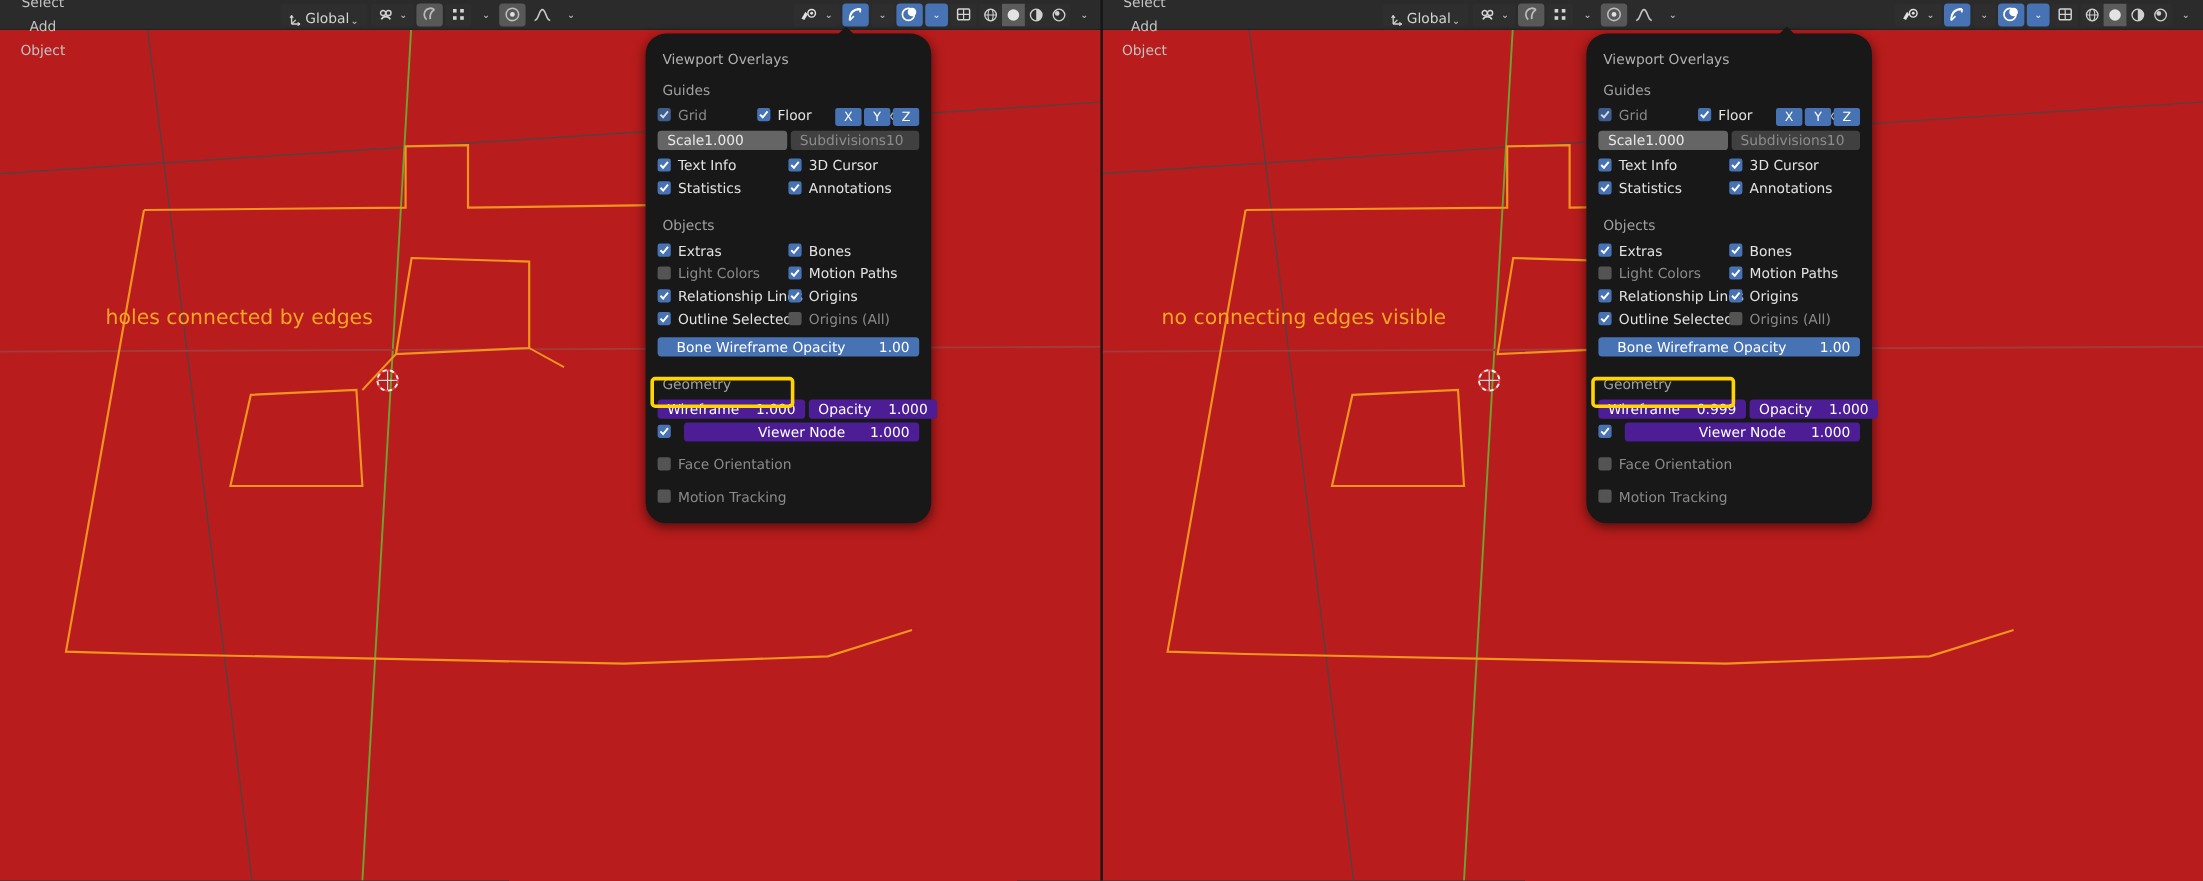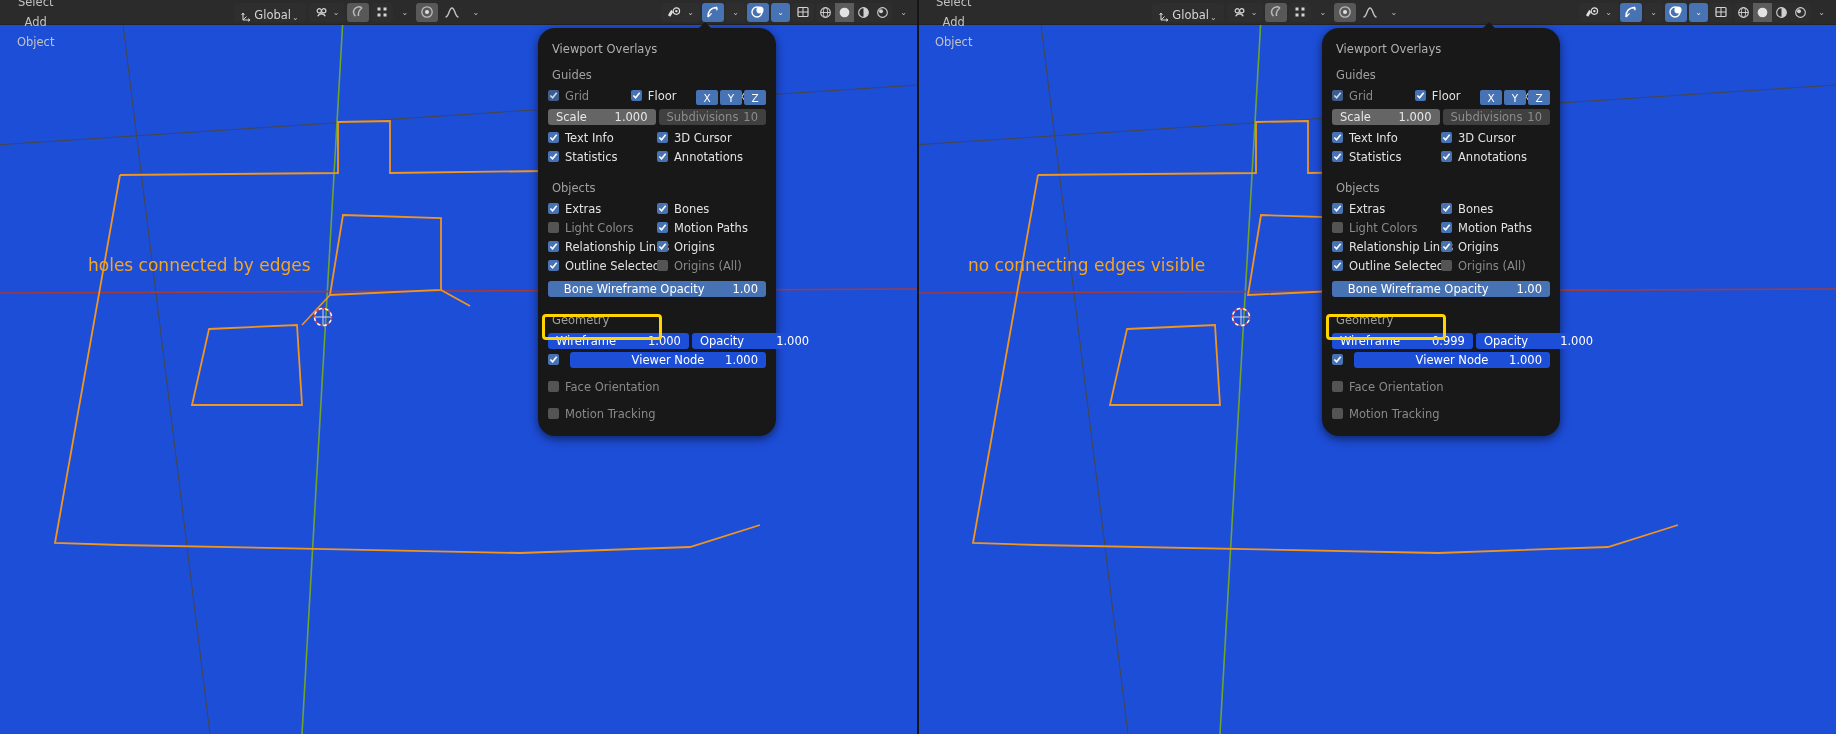--- a/index.html
+++ b/index.html
@@ -47,21 +47,21 @@
     width: 19px; height: 19px; display: flex; align-items: center; justify-content: center;
     color: #cfcfcf; font-size: 10px;
   }
   .seg > div.sel { background: #5c5c5c; }
   .transform-sel {
     display: flex; align-items: flex-end; gap: 1px; height: 19px; background: #2e2e2e;
     border-radius: 3px; padding: 0 7px; margin-right: 3px; color: #d4d4d4; font-size: 11.5px;
   }
 
   
-  .viewport { position: absolute; top: 25px; left: 0; width: 991px; height: 709px; background: #1d4ed8; }
+  .viewport { position: absolute; top: 25px; left: 0; width: 991px; height: 709px; background: #b91c1c; }
   .vp-svg { position: absolute; top: 0; left: 0; }
 
   
   .annot {
     position: absolute; color: #f5a623; font-size: 17px; z-index: 25;
     font-family: "DejaVu Sans", "Liberation Sans", sans-serif; white-space: nowrap;
   }
 
   
   .popover {
@@ -96,26 +96,26 @@
 
   .axes-label { color: #c9c9c9; font-size: 11.5px; margin-right: 8px; }
   .axes-btns { display: flex; gap: 2px; }
   .axes-btns span {
     width: 22px; height: 15px; background: #4772b3; color: #fff; font-size: 10.5px;
     display: flex; align-items: center; justify-content: center; border-radius: 2px;
   }
 
   .field {
     height: 16px; border-radius: 3px; display: flex; align-items: center;
-    justify-content: space-between; padding: 0 8px; font-size: 11.5px;
+    justify-content: flex-start; padding: 0 8px; font-size: 11.5px;
   }
   .field.grey  { background: #656565; color: #e8e8e8; }
   .field.greyd { background: #404040; color: #8c8c8c; }
   .field.blue  { background: #4772b3; color: #fff; gap: 20px; }
-  .field.bluec { background: #1d4ed8; color: #fff; justify-content: center; gap: 32px; }
+  .field.bluec { background: #4c1d95; color: #fff; justify-content: center; gap: 14px; }
   .field .v { font-variant-numeric: tabular-nums; }
 
   .two-field { display: flex; gap: 3px; }
   .two-field > * { flex: 1; }
 
   .hl-box {
     position: absolute; border: 3px solid #ffd400; border-radius: 4px;
     pointer-events: none; z-index: 37;
   }
   .indent-row { display: flex; align-items: center; gap: 5px; }

